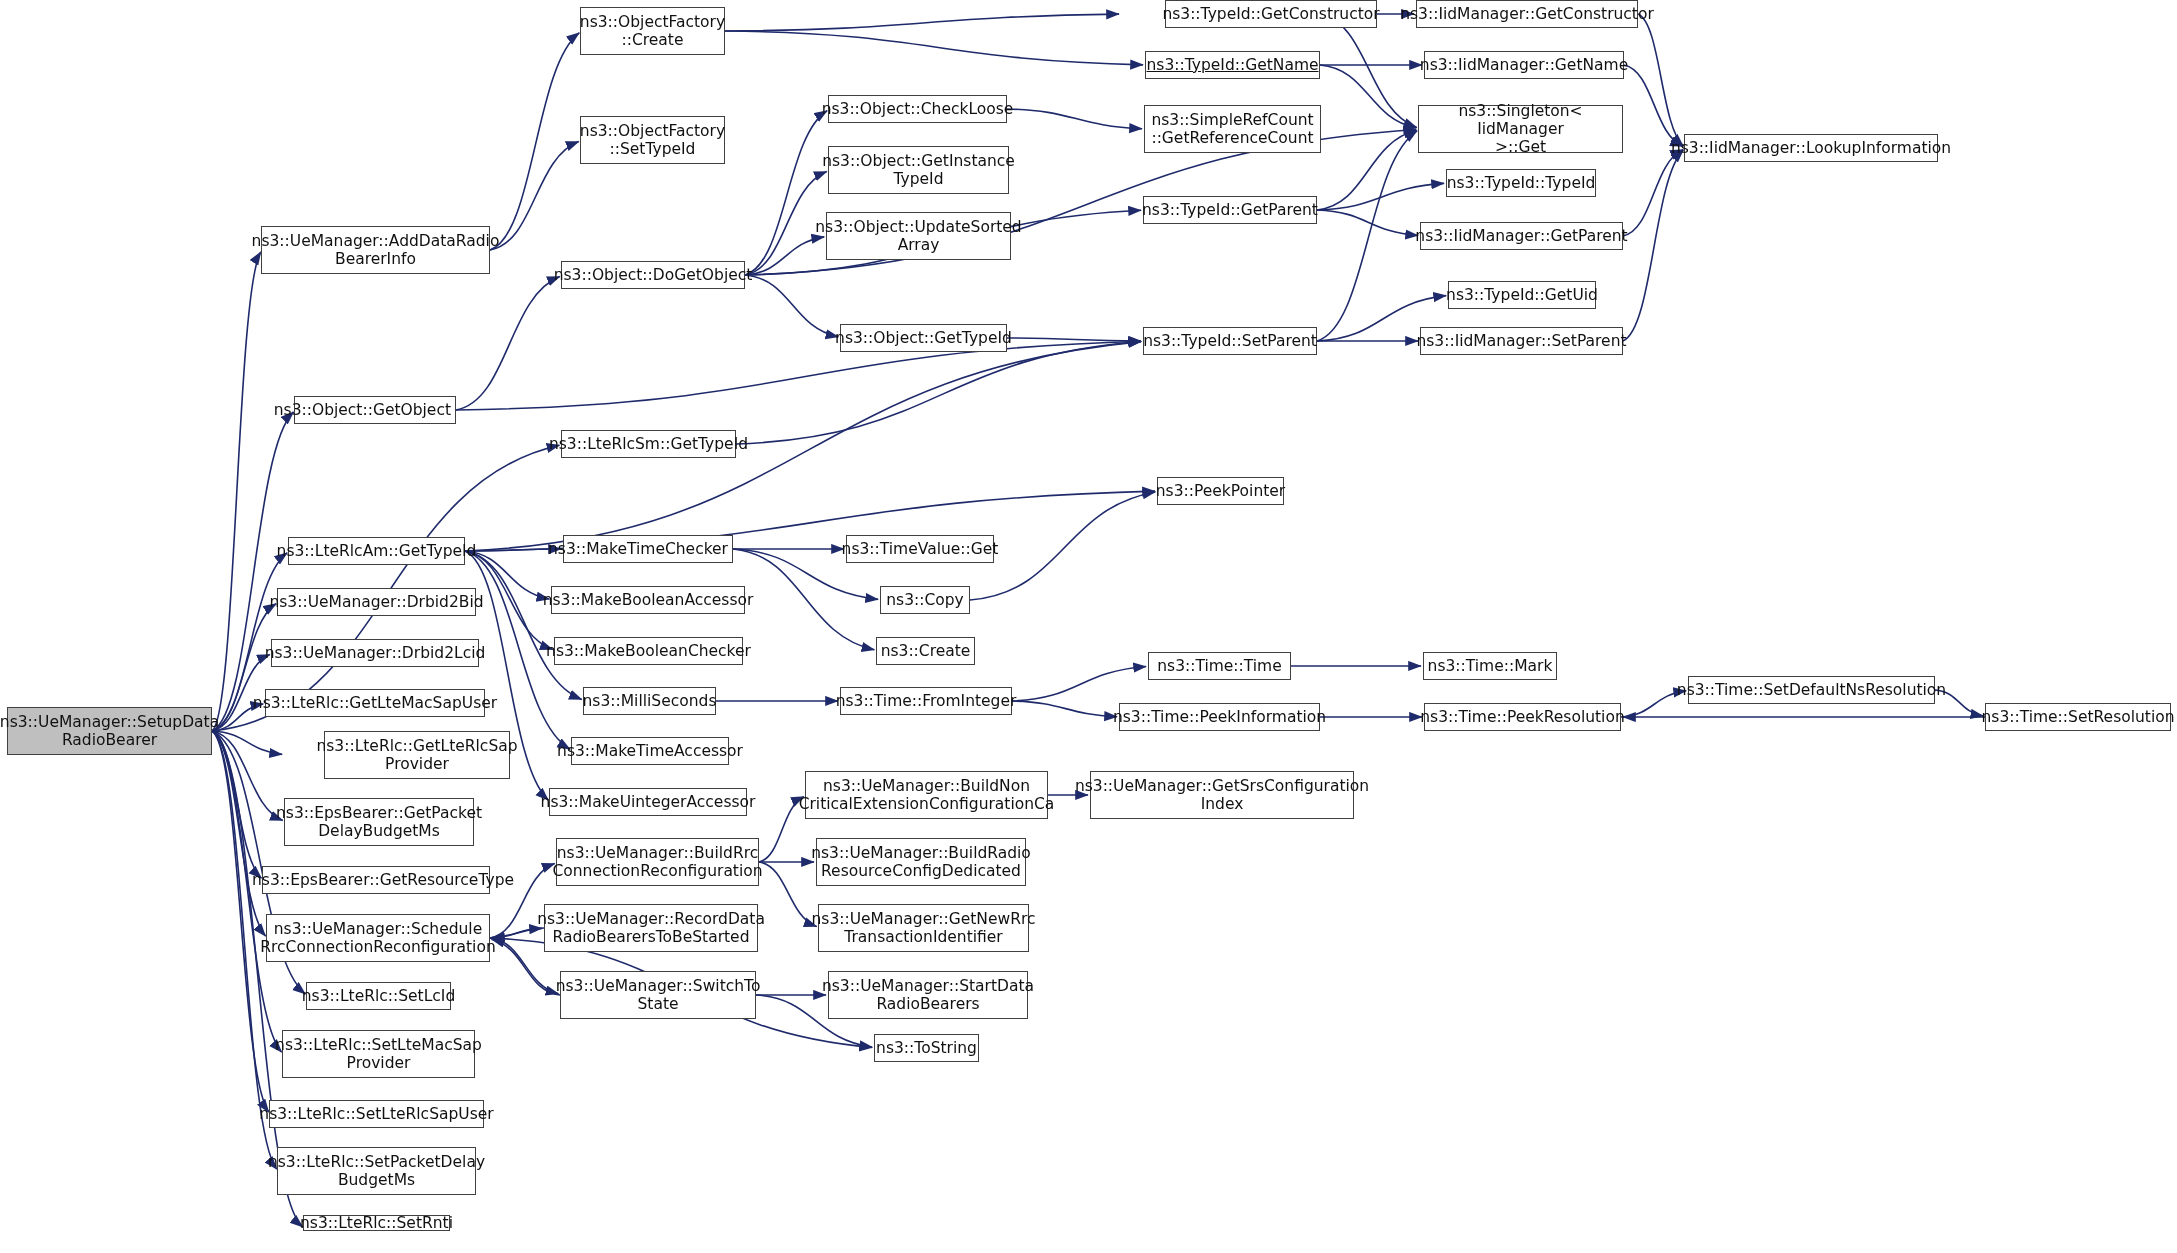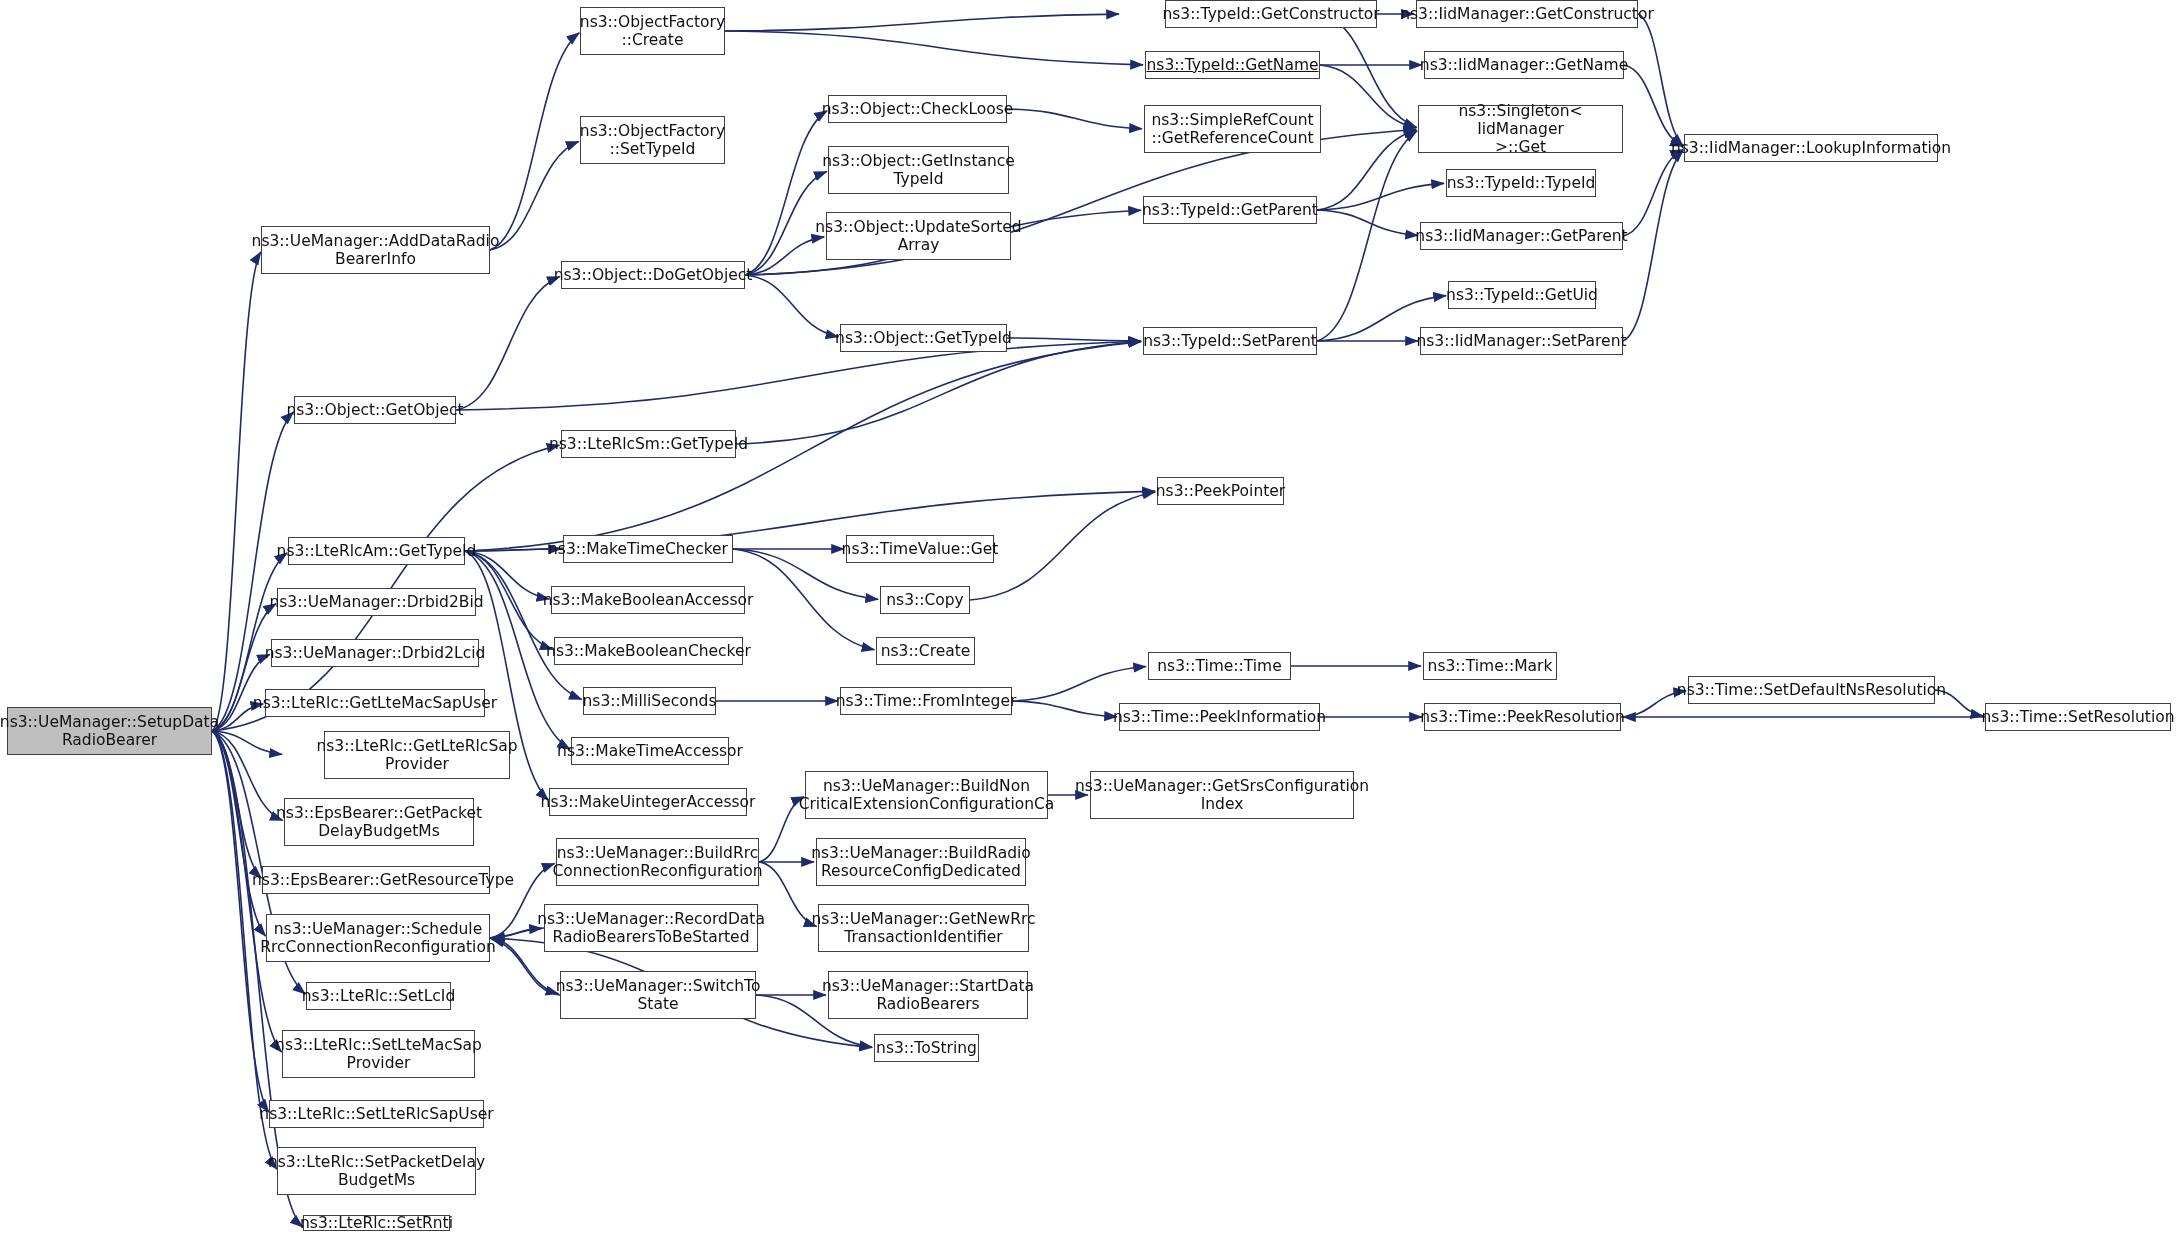--- a/index.html
+++ b/index.html
@@ -104,21 +104,21 @@
   </svg>
   <div id="node-layer">
       <div class="gnode root" style="left: 7px; top: 707px; width: 205px; height: 48px;">
         <span>ns3::UeManager::SetupData
 RadioBearer</span>
       </div>
       <div class="gnode" style="left: 261px; top: 226px; width: 229px; height: 48px;">
         <span>ns3::UeManager::AddDataRadio
 BearerInfo</span>
       </div>
-      <div class="gnode" style="left: 294px; top: 396px; width: 162px; height: 28px;">
+      <div class="gnode" style="left: 294px; top: 396px; width: 162px; height: 28px; justify-content: flex-end;">
         <span>ns3::Object::GetObject</span>
       </div>
       <div class="gnode" style="left: 561px; top: 430px; width: 175px; height: 28px;">
         <span>ns3::LteRlcSm::GetTypeId</span>
       </div>
       <div class="gnode" style="left: 288px; top: 537px; width: 177px; height: 28px;">
         <span>ns3::LteRlcAm::GetTypeId</span>
       </div>
       <div class="gnode" style="left: 277px; top: 588px; width: 199px; height: 28px;">
         <span>ns3::UeManager::Drbid2Bid</span>

